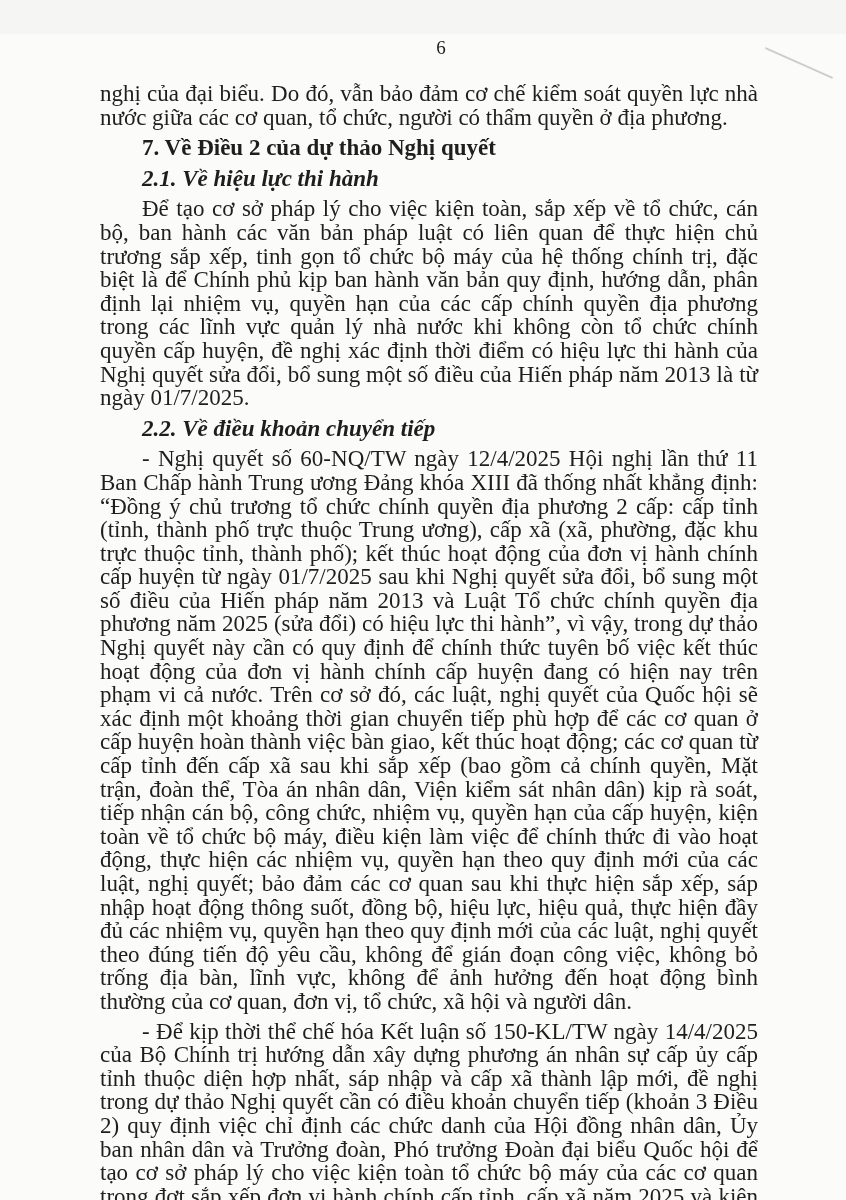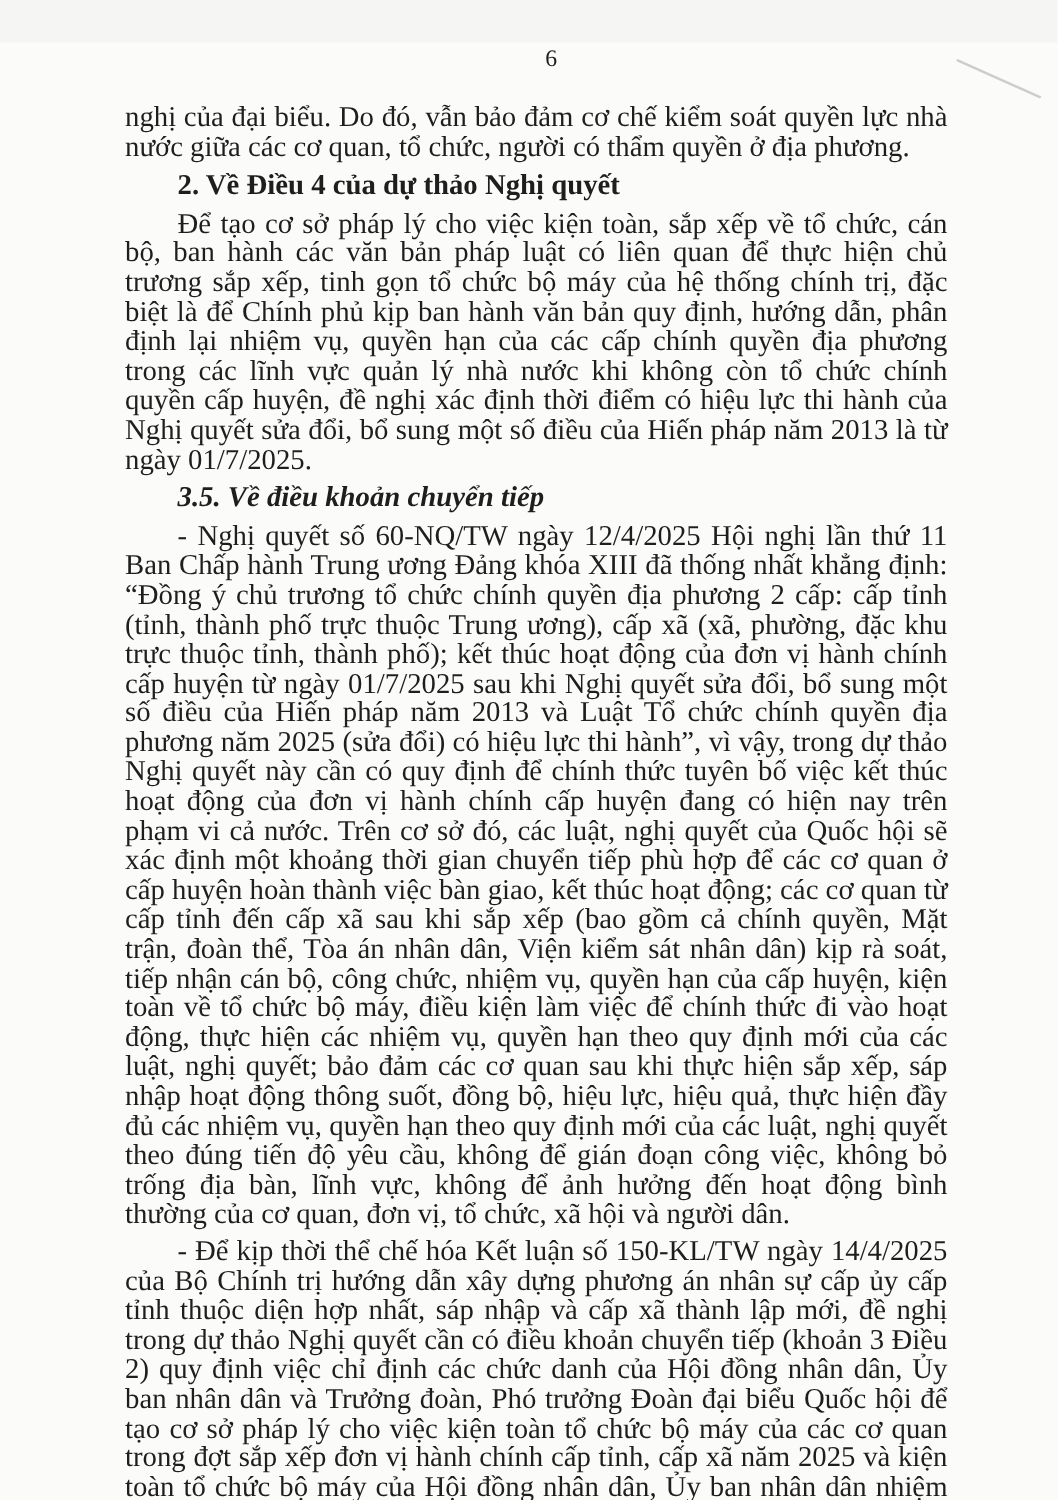--- a/index.html
+++ b/index.html
@@ -80,19 +80,20 @@
 </style>
 </head>
 <body>
 
 <div class="page" style="--paper: #fbfbf9; --ink: #1e1e1e;">
   <div class="scan-top-tone"></div>
   <div class="scan-scratch"></div>
   <div class="page-number">6</div>
   <div class="content">
       <p class="body"><span>nghị của đại biểu. Do đó, vẫn bảo đảm cơ chế kiểm soát quyền lực nhà nước giữa các cơ quan, tổ chức, người có thẩm quyền ở địa phương.</span></p>
-      <p class="heading indent"><span>2. Về Điều 4 của dự thảo Nghị quyết</span></p>
+      <p class="heading indent"><span>7. Về Điều 2 của dự thảo Nghị quyết</span></p>
+      <p class="heading-italic indent"><span>2.1. Về hiệu lực thi hành</span></p>
       <p class="body indent"><span>Để tạo cơ sở pháp lý cho việc kiện toàn, sắp xếp về tổ chức, cán bộ, ban hành các văn bản pháp luật có liên quan để thực hiện chủ trương sắp xếp, tinh gọn tổ chức bộ máy của hệ thống chính trị, đặc biệt là để Chính phủ kịp ban hành văn bản quy định, hướng dẫn, phân định lại nhiệm vụ, quyền hạn của các cấp chính quyền địa phương trong các lĩnh vực quản lý nhà nước khi không còn tổ chức chính quyền cấp huyện, đề nghị xác định thời điểm có hiệu lực thi hành của Nghị quyết sửa đổi, bổ sung một số điều của Hiến pháp năm 2013 là từ ngày 01/7/2025.</span></p>
-      <p class="heading-italic indent"><span>3.5. Về điều khoản chuyển tiếp</span></p>
+      <p class="heading-italic indent"><span>2.2. Về điều khoản chuyển tiếp</span></p>
       <p class="body indent"><span>- Nghị quyết số 60-NQ/TW ngày 12/4/2025 Hội nghị lần thứ 11 Ban Chấp hành Trung ương Đảng khóa XIII đã thống nhất khẳng định: </span><span class="it">“Đồng ý chủ trương tổ chức chính quyền địa phương 2 cấp: cấp tỉnh (tỉnh, thành phố trực thuộc Trung ương), cấp xã (xã, phường, đặc khu trực thuộc tỉnh, thành phố); kết thúc hoạt động của đơn vị hành chính cấp huyện từ ngày 01/7/2025 sau khi Nghị quyết sửa đổi, bổ sung một số điều của Hiến pháp năm 2013 và Luật Tổ chức chính quyền địa phương năm 2025 (sửa đổi) có hiệu lực thi hành”</span><span>, vì vậy, trong dự thảo Nghị quyết này cần có quy định để chính thức tuyên bố việc kết thúc hoạt động của đơn vị hành chính cấp huyện đang có hiện nay trên phạm vi cả nước. Trên cơ sở đó, các luật, nghị quyết của Quốc hội sẽ xác định một khoảng thời gian chuyển tiếp phù hợp để các cơ quan ở cấp huyện hoàn thành việc bàn giao, kết thúc hoạt động; các cơ quan từ cấp tỉnh đến cấp xã sau khi sắp xếp (bao gồm cả chính quyền, Mặt trận, đoàn thể, Tòa án nhân dân, Viện kiểm sát nhân dân) kịp rà soát, tiếp nhận cán bộ, công chức, nhiệm vụ, quyền hạn của cấp huyện, kiện toàn về tổ chức bộ máy, điều kiện làm việc để chính thức đi vào hoạt động, thực hiện các nhiệm vụ, quyền hạn theo quy định mới của các luật, nghị quyết; bảo đảm các cơ quan sau khi thực hiện sắp xếp, sáp nhập hoạt động thông suốt, đồng bộ, hiệu lực, hiệu quả, thực hiện đầy đủ các nhiệm vụ, quyền hạn theo quy định mới của các luật, nghị quyết theo đúng tiến độ yêu cầu, không để gián đoạn công việc, không bỏ trống địa bàn, lĩnh vực, không để ảnh hưởng đến hoạt động bình thường của cơ quan, đơn vị, tổ chức, xã hội và người dân.</span></p>
       <p class="body indent"><span>- Để kịp thời thể chế hóa Kết luận số 150-KL/TW ngày 14/4/2025 của Bộ Chính trị hướng dẫn xây dựng phương án nhân sự cấp ủy cấp tỉnh thuộc diện hợp nhất, sáp nhập và cấp xã thành lập mới, đề nghị trong dự thảo Nghị quyết cần có điều khoản chuyển tiếp (</span><span class="it">khoản 3 Điều 2</span><span>) quy định việc chỉ định các chức danh của Hội đồng nhân dân, Ủy ban nhân dân và Trưởng đoàn, Phó trưởng Đoàn đại biểu Quốc hội để tạo cơ sở pháp lý cho việc kiện toàn tổ chức bộ máy của các cơ quan trong đợt sắp xếp đơn vị hành chính cấp tỉnh, cấp xã năm 2025 và kiện toàn tổ chức bộ máy của Hội đồng nhân dân, Ủy ban nhân dân nhiệm kỳ 2021 - 2026 khi không còn đơn vị hành chính cấp huyện.</span></p>
     </div>
 </div>
 
 </body></html>

